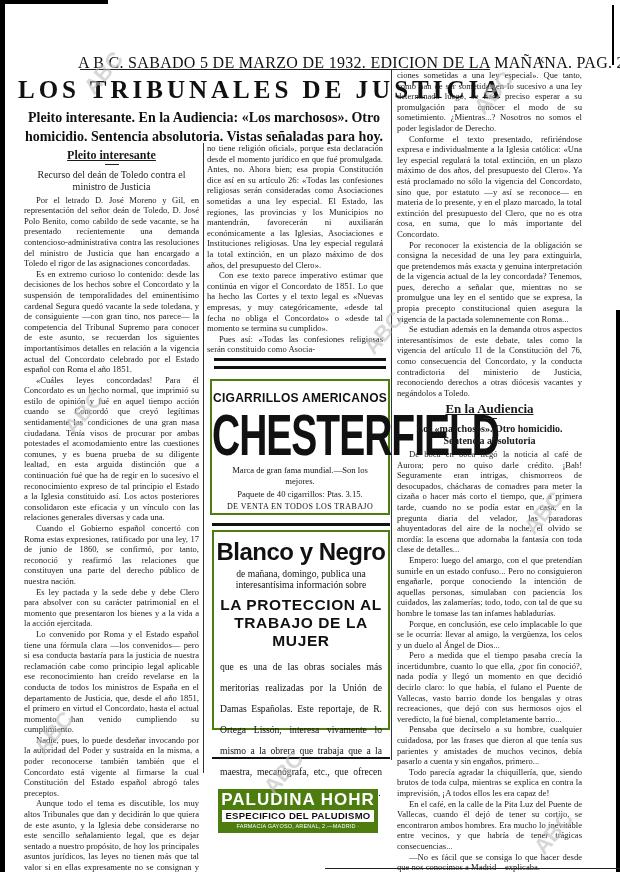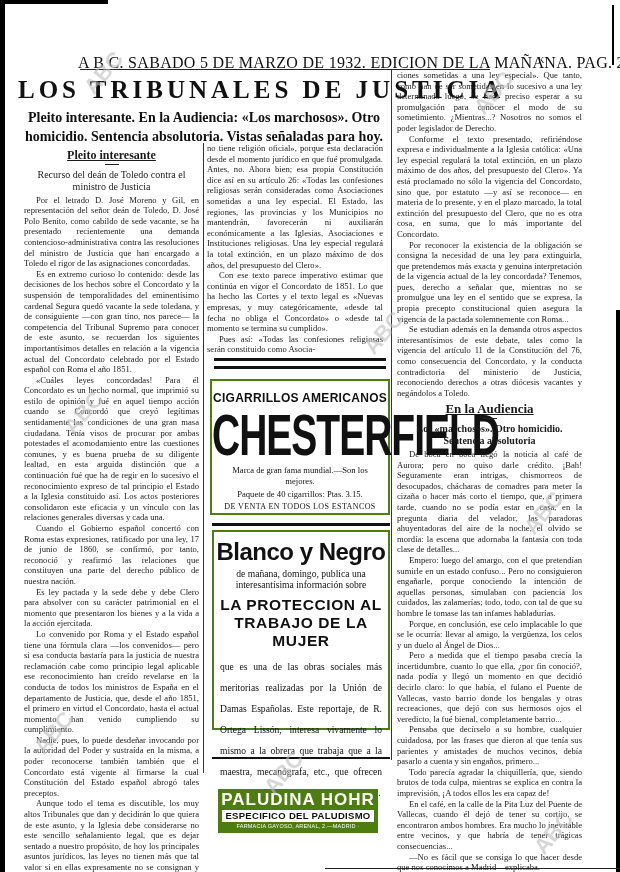--- a/index.html
+++ b/index.html
@@ -81,21 +81,21 @@
   <p>Pues así: «Todas las confesiones religiosas serán constituido como Asocia-</p>
 </div>
 
 <div class="ad-rules" style="left:214px;top:358px;width:172px;"></div>
 <div class="ad-rules" style="left:214px;top:366px;width:172px;"></div>
 <div class="ad ad1">
   <div class="l1">CIGARRILLOS AMERICANOS</div>
   <div class="l2">CHESTERFIELD</div>
   <div class="l3">Marca de gran fama mundial.—Son los mejores.</div>
   <div class="l4">Paquete de 40 cigarrillos: Ptas. 3.15.</div>
-  <div class="l5">DE VENTA EN TODOS LOS ESTANCOS</div>
+  <div class="l5">DE VENTA EN TODOS LOS TRABAJO</div>
 </div>
 
 <div class="ad-rules" style="left:212px;top:523px;width:178px;"></div>
 <div class="ad ad2">
   <div class="l1">Blanco y Negro</div>
   <div class="l2">de mañana, domingo, publica una interesantísima información sobre</div>
   <div class="l3">LA PROTECCION AL TRABAJO DE LA MUJER</div>
   <div class="l4">que es una de las obras sociales más meritorias realizadas por la Unión de Damas Españolas. Este reportaje, de R. Ortega Lissón, interesa vivamente lo mismo a la obrera que trabaja que a la maestra, mecanógrafa, etc., que ofrecen sus servicios, que a la señora que compra.</div>
 </div>
 <div class="ad-rules" style="left:212px;top:757px;width:178px;height:2px;"></div>

